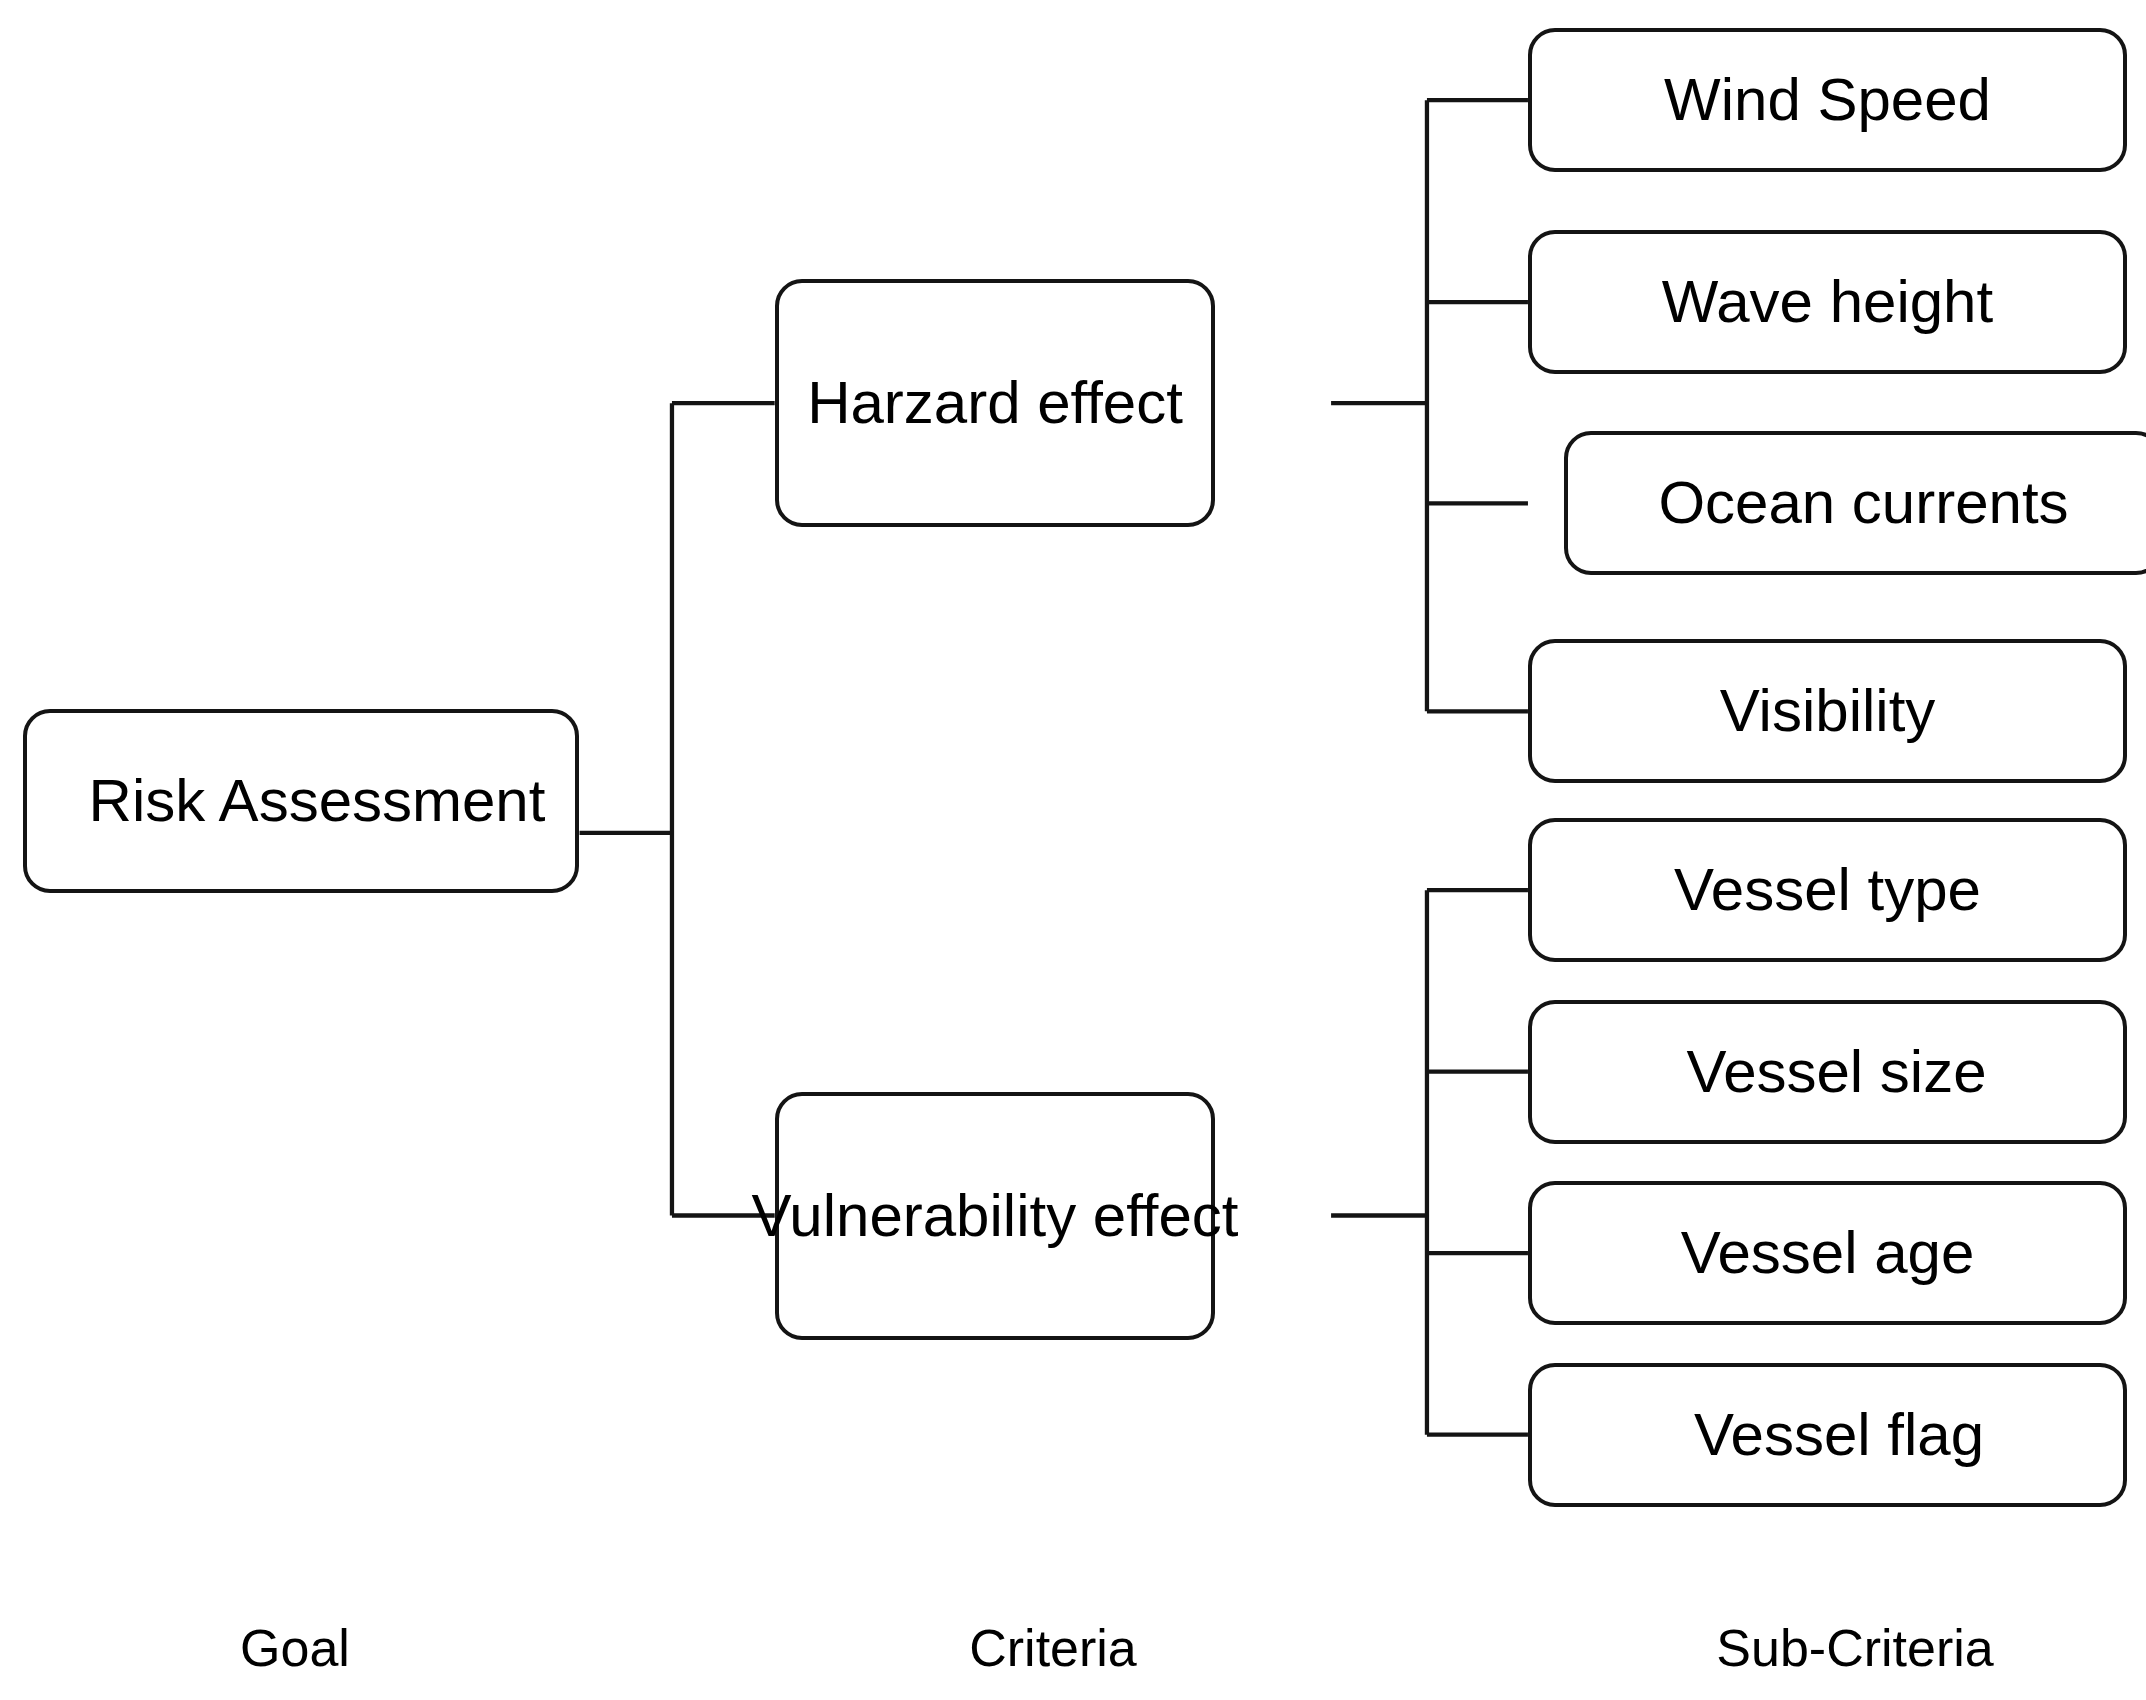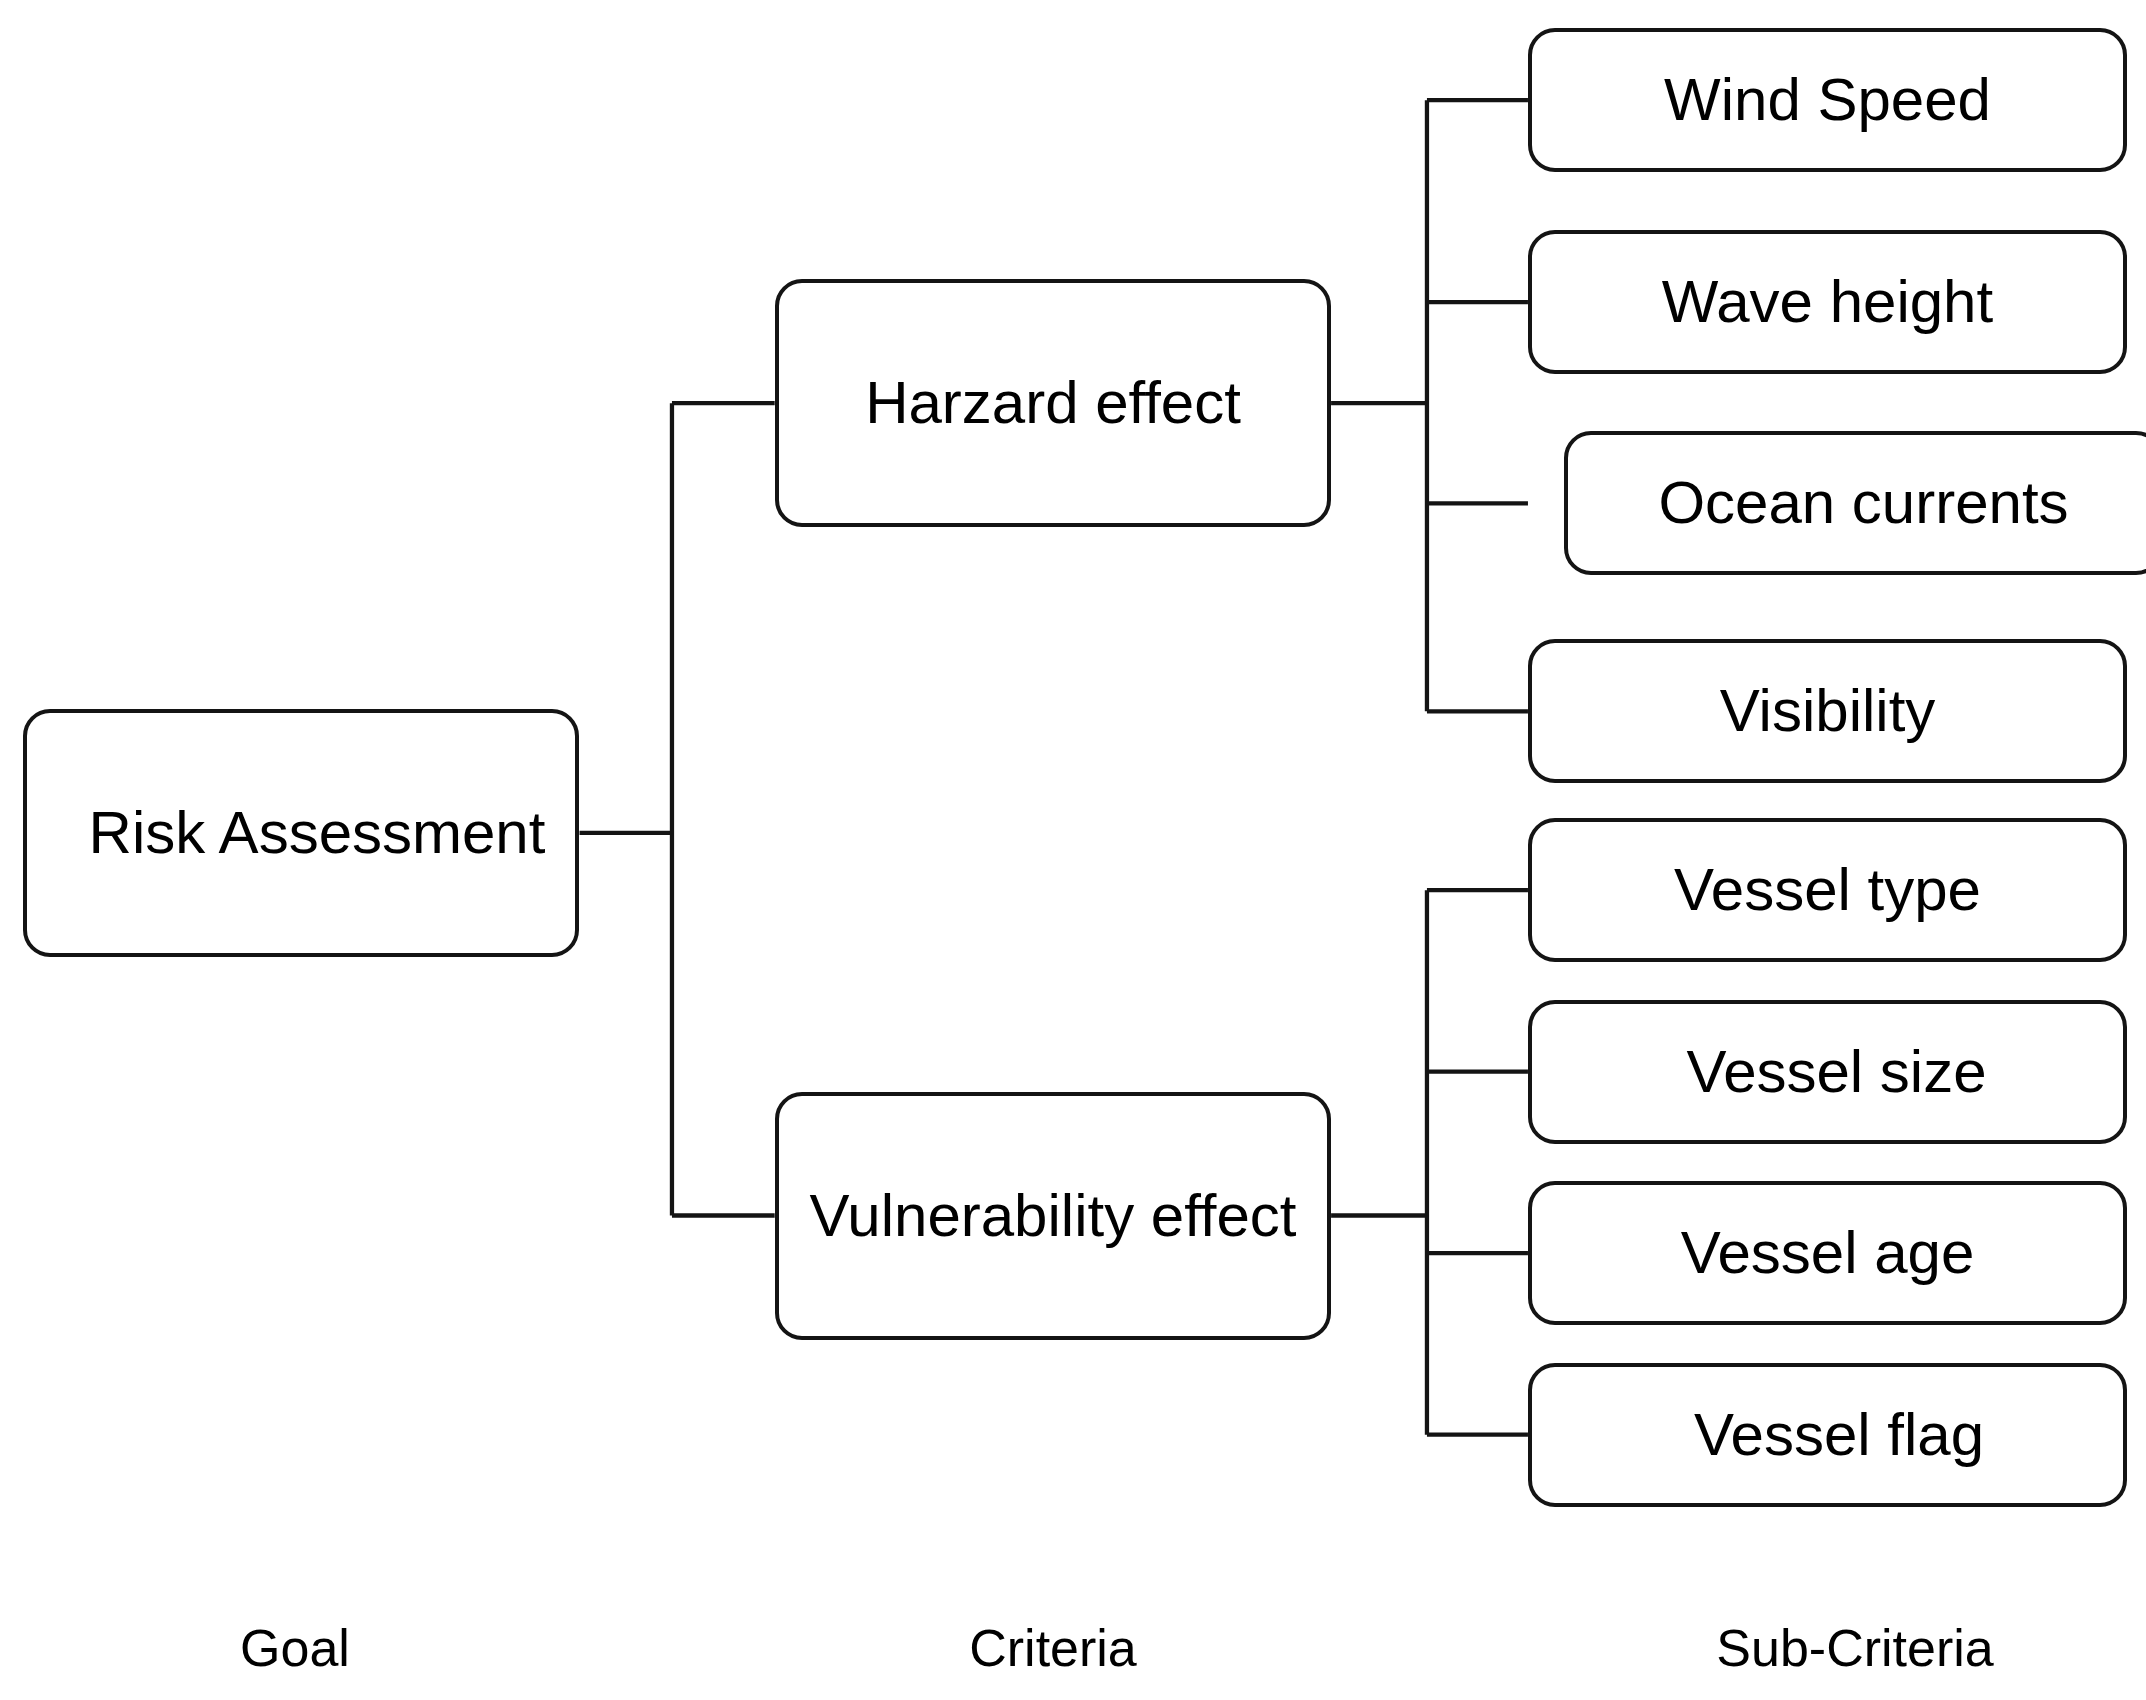--- a/index.html
+++ b/index.html
@@ -34,26 +34,26 @@
     justify-content: center;
     font-size: 60px;
     line-height: 1.1;
     text-align: center;
     white-space: nowrap;
   }
   .goal-node {
     left: 23px;
     top: 709px;
     width: 556px;
-    height: 248px;
+    height: 184px;
     padding-left: 32px;
   }
   .criteria-node {
     left: 775px;
-    width: 556px;
+    width: 440px;
     height: 248px;
     text-align: center;
   }
   .criteria-hazard { top: 279px; }
   .criteria-vulnerability { top: 1092px; }
   .sub-node {
     left: 1528px;
     width: 599px;
     height: 144px;
   }

